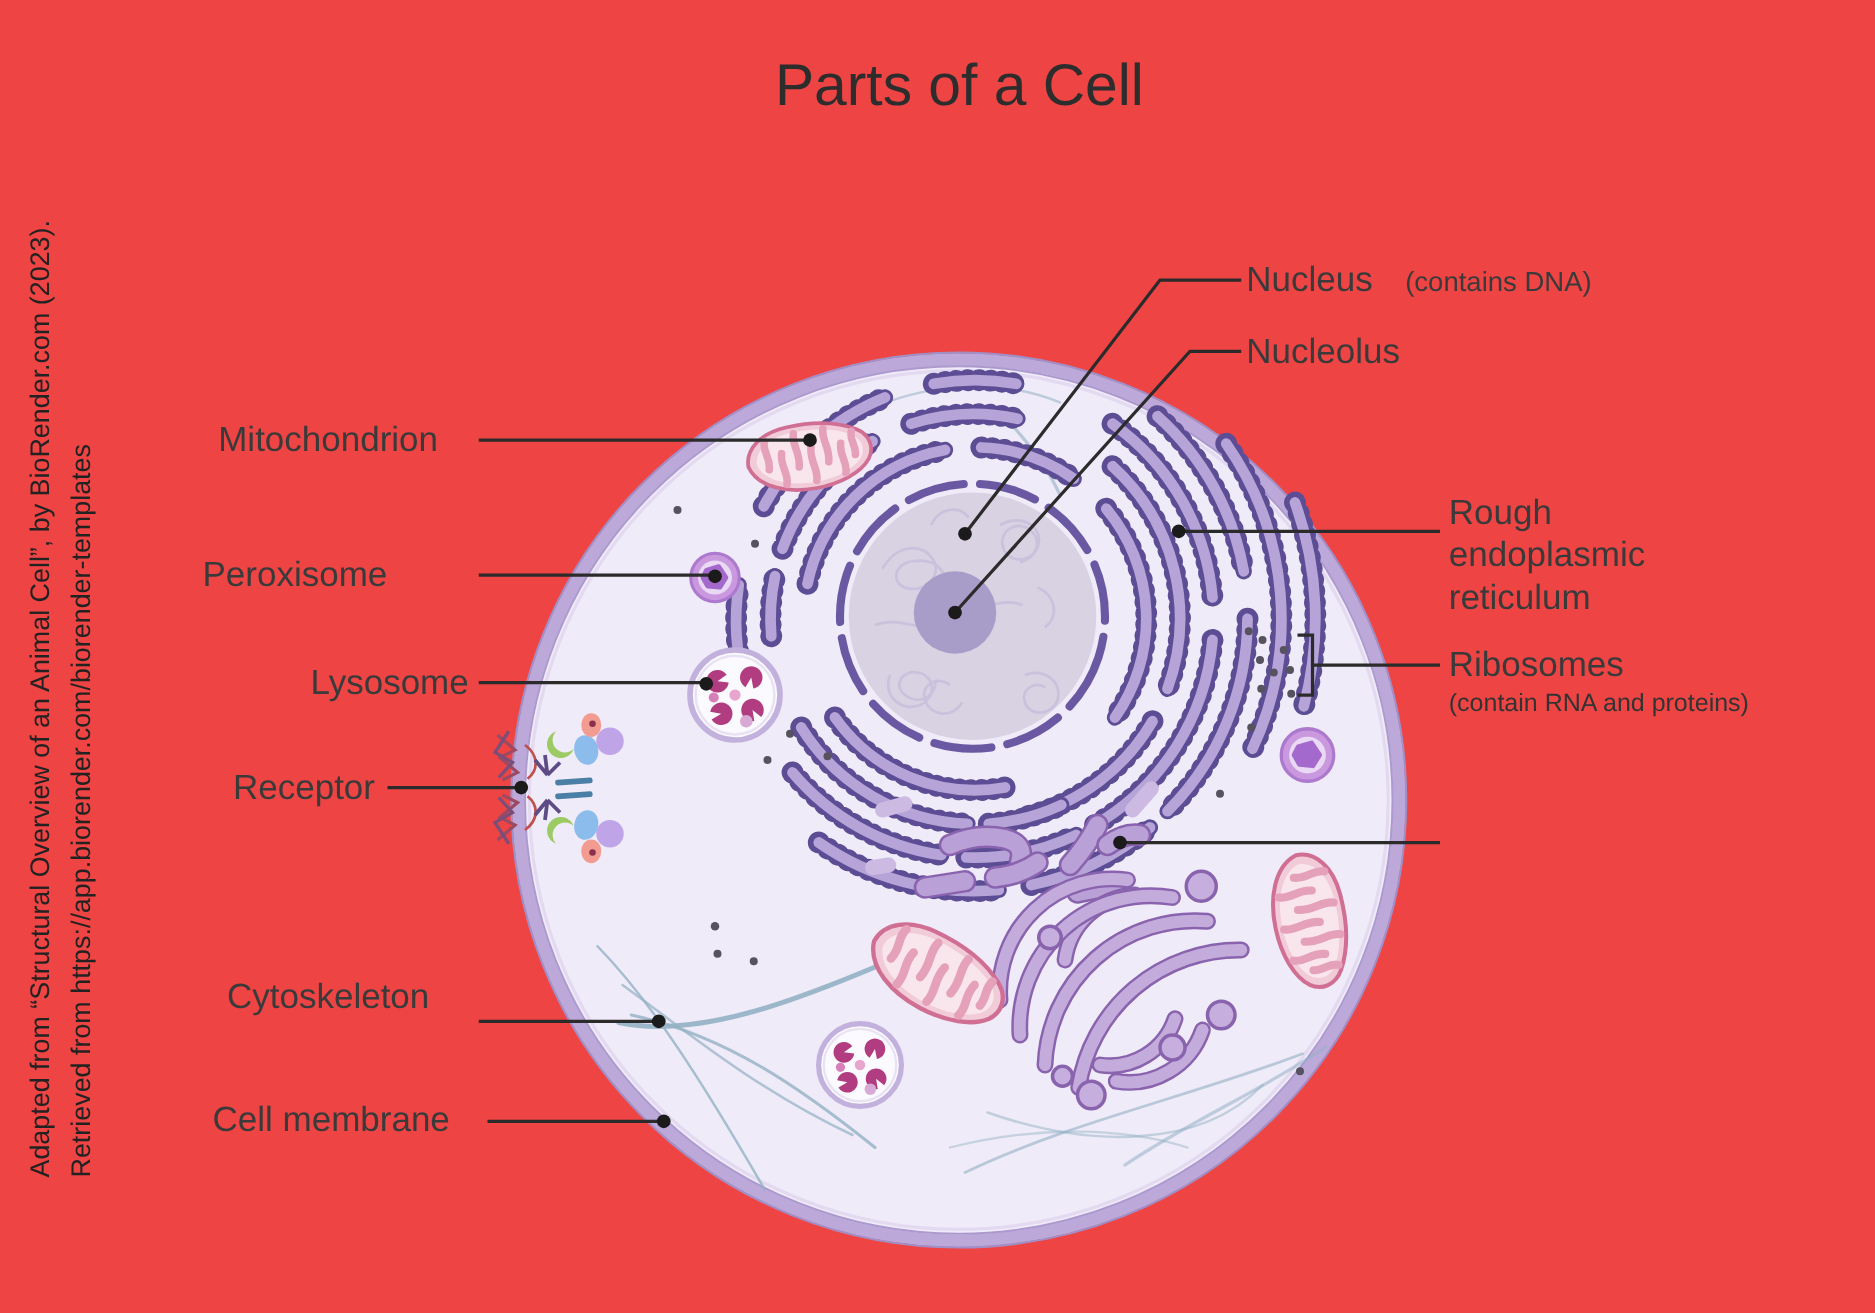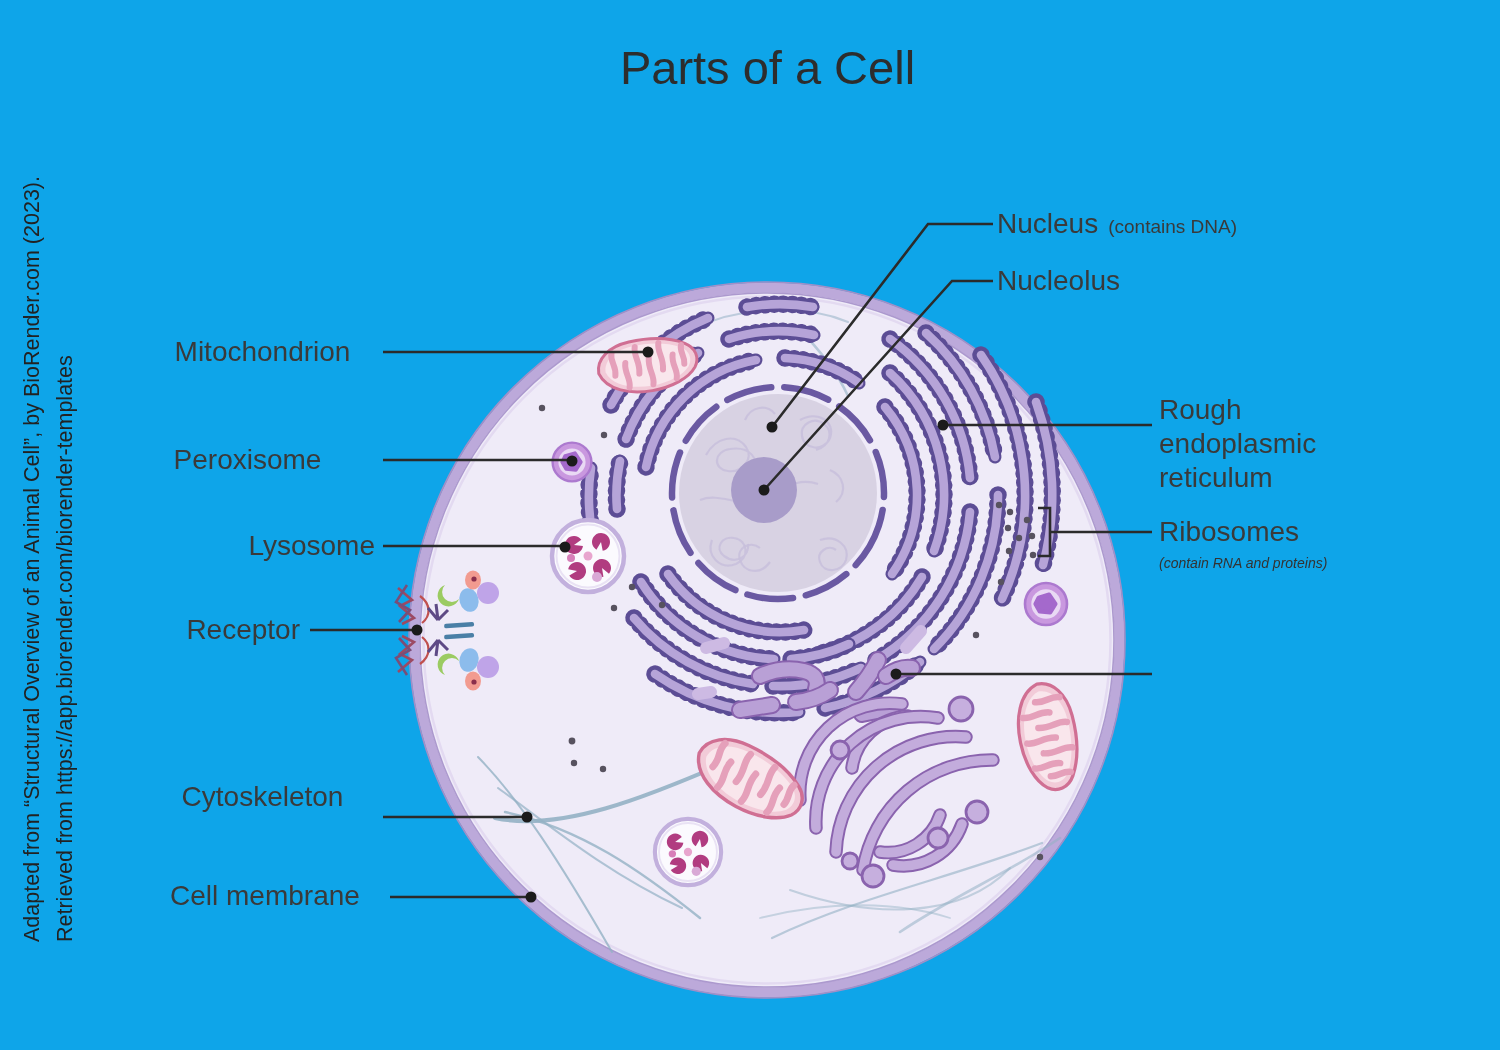--- a/index.html
+++ b/index.html
@@ -1,24 +1,24 @@
 <!DOCTYPE html>
 <html><head>
 <meta charset="utf-8">
 <style>
   html,body{margin:0;padding:0;background:#ffffff;}
-  #stage{position:relative;width:1500px;height:1050px;background:#0ea5e9;overflow:hidden;
+  #stage{position:relative;width:1500px;height:1050px;background:#ef4444;overflow:hidden;
          font-family:"Liberation Sans", sans-serif;color:#333;}
   svg{position:absolute;left:0;top:0;}
   .title{position:absolute;left:0;top:40px;width:1535px;text-align:center;
          font-size:47px;color:#2d2d2d;}
   .lbl{position:absolute;font-size:28px;color:#3a3a3a;line-height:30px;white-space:nowrap;}
   .lbl.wrap{white-space:normal;}
-  .note{font-size:14px;color:#333;line-height:24px;font-style:italic;}
-  .inline-note{font-size:19px;margin-left:10px;}
+  .note{font-size:20px;color:#333;line-height:24px;}
+  .inline-note{font-size:22px;margin-left:26px;}
   .attrib{position:absolute;left:16px;top:942px;width:900px;
           transform:rotate(-90deg);transform-origin:0 0;
           font-size:21.5px;line-height:33px;color:#222;white-space:nowrap;}
   
   .er-dots{stroke:#5C4D95;stroke-width:17.5;stroke-dasharray:0.1 9;stroke-linecap:round;fill:none}
   .er-edge{stroke:#5C4D95;stroke-width:13;fill:none;stroke-linecap:round}
   .er-fill{stroke:#B6A4D8;stroke-width:8.6;fill:none;stroke-linecap:round}
   .g-edge{stroke:#8A63AE;stroke-width:13.5;fill:none;stroke-linecap:round}
   .g-fill{stroke:#C3ACDC;stroke-width:9.6;fill:none;stroke-linecap:round}
   .se-edge{stroke:#8A63AE;stroke-width:18;fill:none;stroke-linecap:round;stroke-linejoin:round}
@@ -409,21 +409,21 @@
   </svg>
 
   <div class="title">Parts of a Cell</div>
 
   <div class="attrib">
     <div>Adapted from “Structural Overview of an Animal Cell”, by BioRender.com (2023).</div>
     <div>Retrieved from https://app.biorender.com/biorender-templates</div>
   </div>
 
   <div class="lbl" style="left:150px;width:225px;top:337px;text-align:center">Mitochondrion</div>
-  <div class="lbl" style="left:135px;width:225px;top:445px;text-align:center">Peroxisome</div>
+  <div class="lbl" style="left:162px;width:225px;top:445px;text-align:left">Peroxisome</div>
   <div class="lbl" style="left:150px;width:225px;top:531px;text-align:right">Lysosome</div>
   <div class="lbl" style="left:150px;width:150px;top:615px;text-align:right">Receptor</div>
   <div class="lbl" style="left:150px;width:225px;top:782px;text-align:center">Cytoskeleton</div>
 
   <div class="lbl" style="left:170px;top:881px">Cell membrane</div>
 
   <div class="lbl" style="left:997px;top:209px">
     <span>Nucleus</span><span class="inline-note">(contains DNA)</span>
   </div>
   <div class="lbl" style="left:997px;top:266px">Nucleolus</div>

